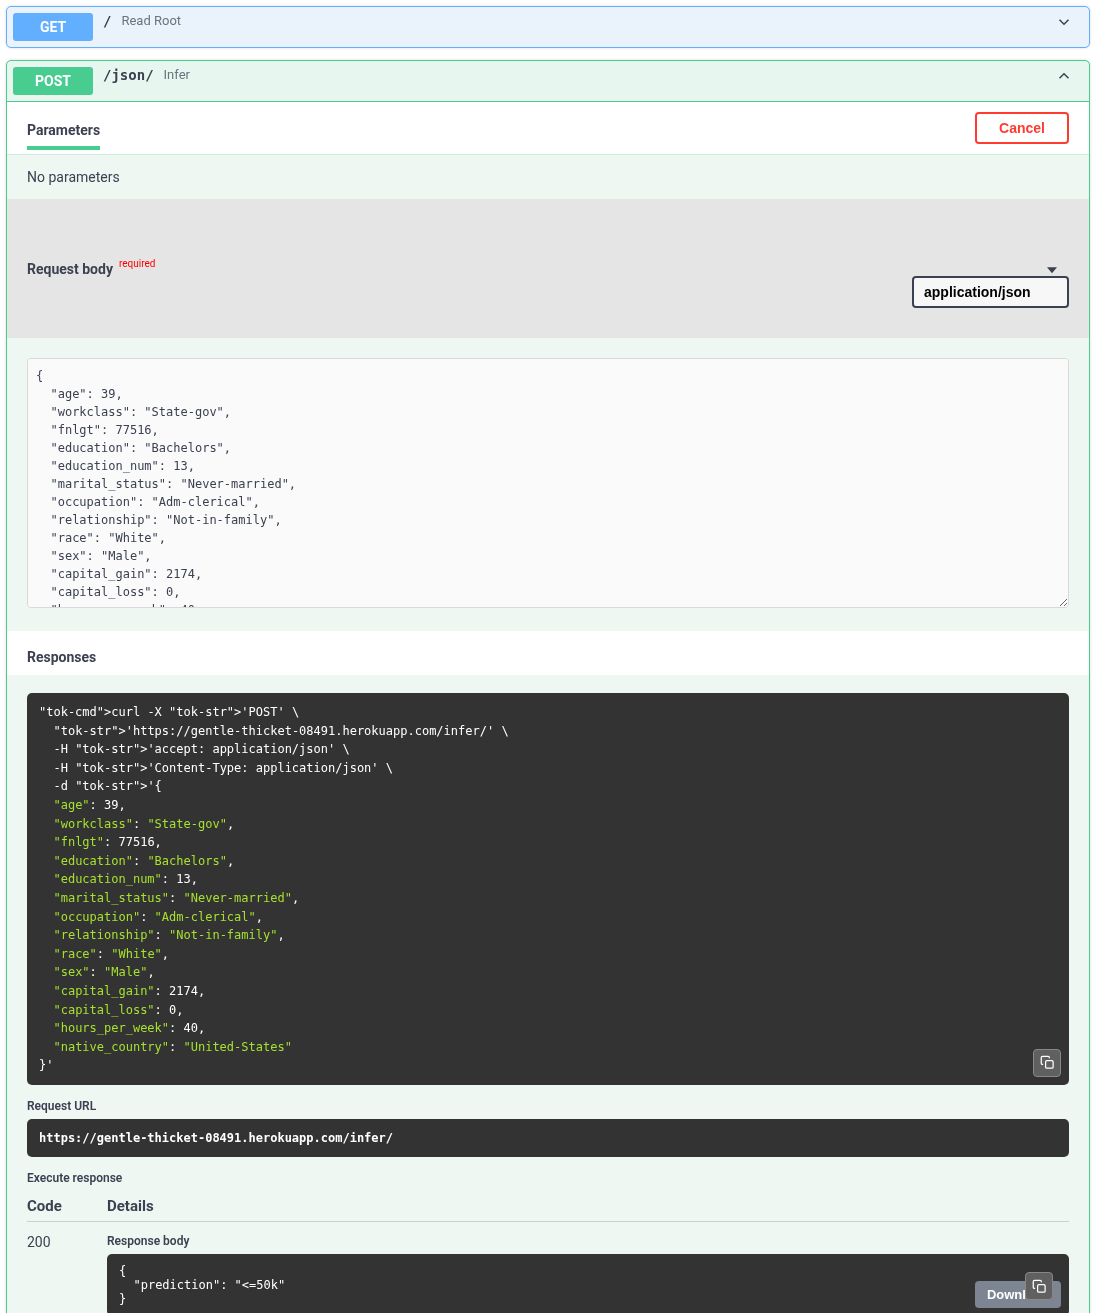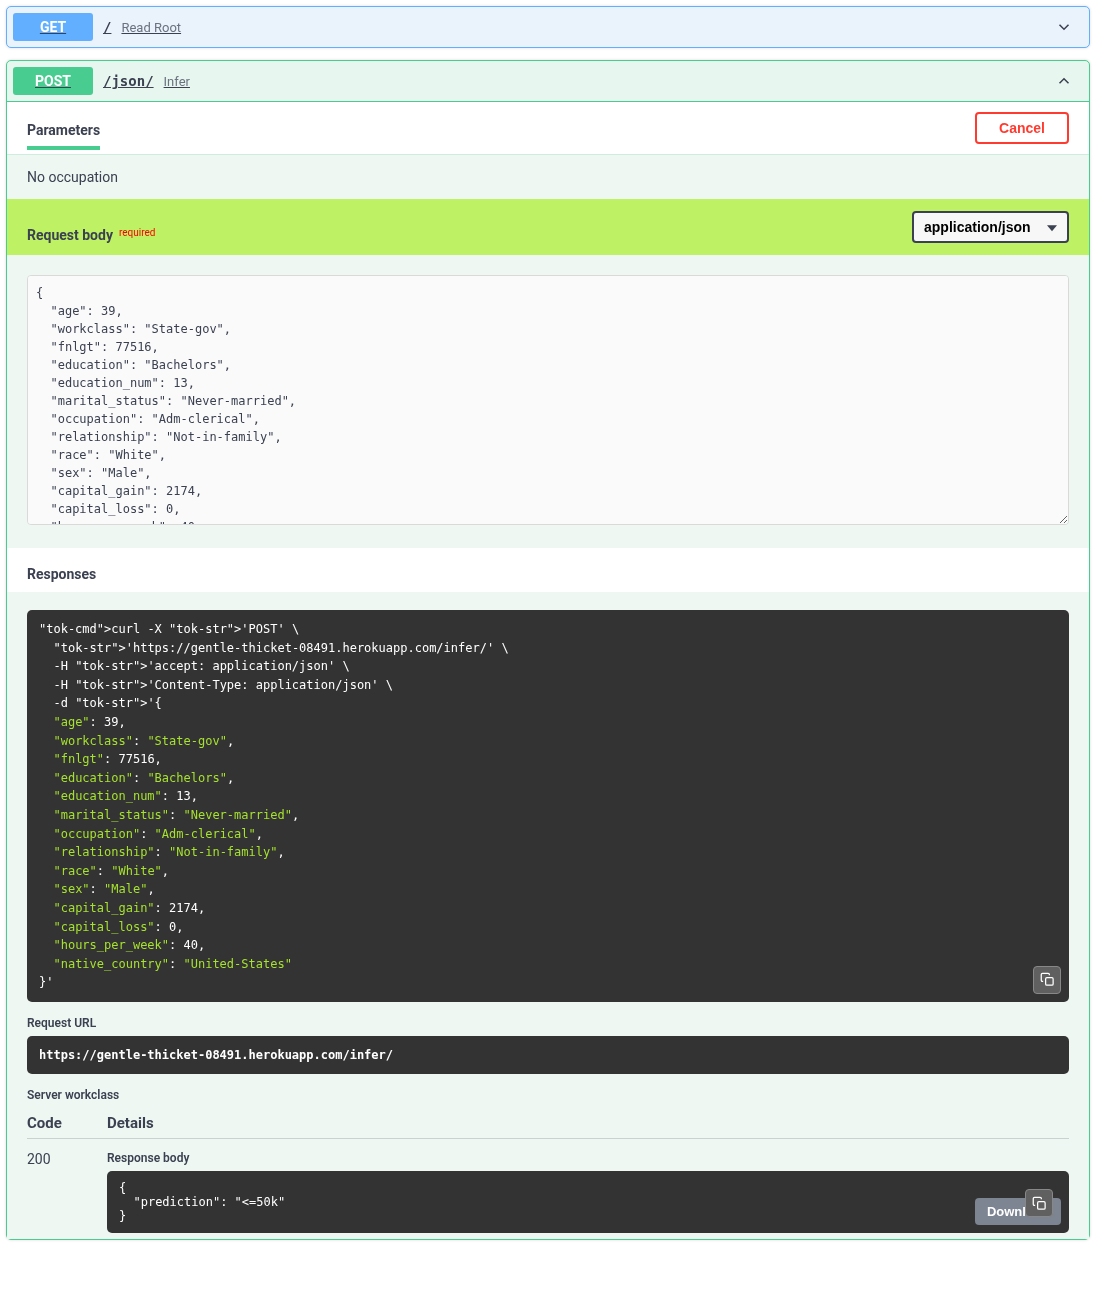--- a/index.html
+++ b/index.html
@@ -18,24 +18,22 @@
   .opblock-get {
     border: 1px solid #61affe;
     background: #eaf2fb;
   }
   .opblock-post {
     border: 1px solid #49cc90;
     background: #e8f6f0;
   }
   .opblock-summary {
     display: flex;
-    align-items: center;
     padding: 6px;
     cursor: pointer;
-    text-decoration: underline;
   }
   .method-badge {
     font-weight: 700;
     font-size: 14px;
     color: #fff;
     padding: 6px 0;
     min-width: 80px;
     text-align: center;
     border-radius: 3px;
     margin-right: 10px;
@@ -96,23 +94,23 @@
   .no-params {
     background: #eef7f2;
     padding: 14px 20px;
     color: #3b4151;
     font-size: 14px;
     border-top: 1px solid rgba(73,204,144,0.2);
     border-bottom: none;
   }
   .body-header {
     display: flex;
-    align-items: flex-end;
-    padding: 12px 20px;
-    background: #bef264;
+    align-items: center;
+    padding: 30px 20px;
+    background: #e5e5e5;
   }
   .body-header h4 {
     font-size: 14px;
     font-weight: 700;
   }
   .required-tag {
     color: #ff0000;
     font-size: 10px;
     margin-left: 6px;
     position: relative;
@@ -121,20 +119,21 @@
   .content-type-select {
     margin-left: auto;
     border: 2px solid #3b4151;
     background: #f7f7f7;
     padding: 6px 36px 6px 10px;
     font-size: 14px;
     font-weight: 700;
     border-radius: 4px;
     appearance: none;
     position: relative;
+    margin-top: 47px;
   }
   .select-wrap {
     position: relative;
     margin-left: auto;
   }
   .select-wrap::after {
     content: '';
     position: absolute;
     right: 12px;
     top: 50%;
@@ -301,21 +300,21 @@
     </span>
   </div>
 
   <div class="opblock-body">
 
     <div class="tab-header">
       <h4>Parameters</h4>
       <button class="cancel-btn">Cancel</button>
     </div>
 
-    <div class="no-params">No occupation</div>
+    <div class="no-params">No parameters</div>
 
     <div class="body-header">
       <h4>Request body</h4>
       <span class="required-tag">required</span>
       <div class="select-wrap">
         <select class="content-type-select">
           <option>application/json</option>
         </select>
       </div>
     </div>
@@ -366,21 +365,21 @@
   <span class="tok-str">"hours_per_week"</span>: 40,
   <span class="tok-str">"native_country"</span>: <span class="tok-str">"United-States"</span>
 }'</span><div class="copy-btn"><svg viewBox="0 0 24 24" stroke-width="2">
               <rect x="9" y="9" width="12" height="12" rx="2"></rect>
               <path d="M5 15H4a2 2 0 0 1-2-2V4a2 2 0 0 1 2-2h9a2 2 0 0 1 2 2v1"></path>
             </svg></div></div>
 
       <div class="small-h">Request URL</div>
       <div class="code-block"><span style="font-weight:700">https://gentle-thicket-08491.herokuapp.com/infer/</span></div>
 
-      <div class="small-h">Server workclass</div>
+      <div class="small-h">Execute response</div>
 
       <div class="resp-table-header">
         <div class="col-code">Code</div>
         <div class="col-details">Details</div>
       </div>
 
       <div class="resp-row">
         <div class="code-val">200</div>
         <div class="resp-content">
           <div class="small-h">Response body</div>

